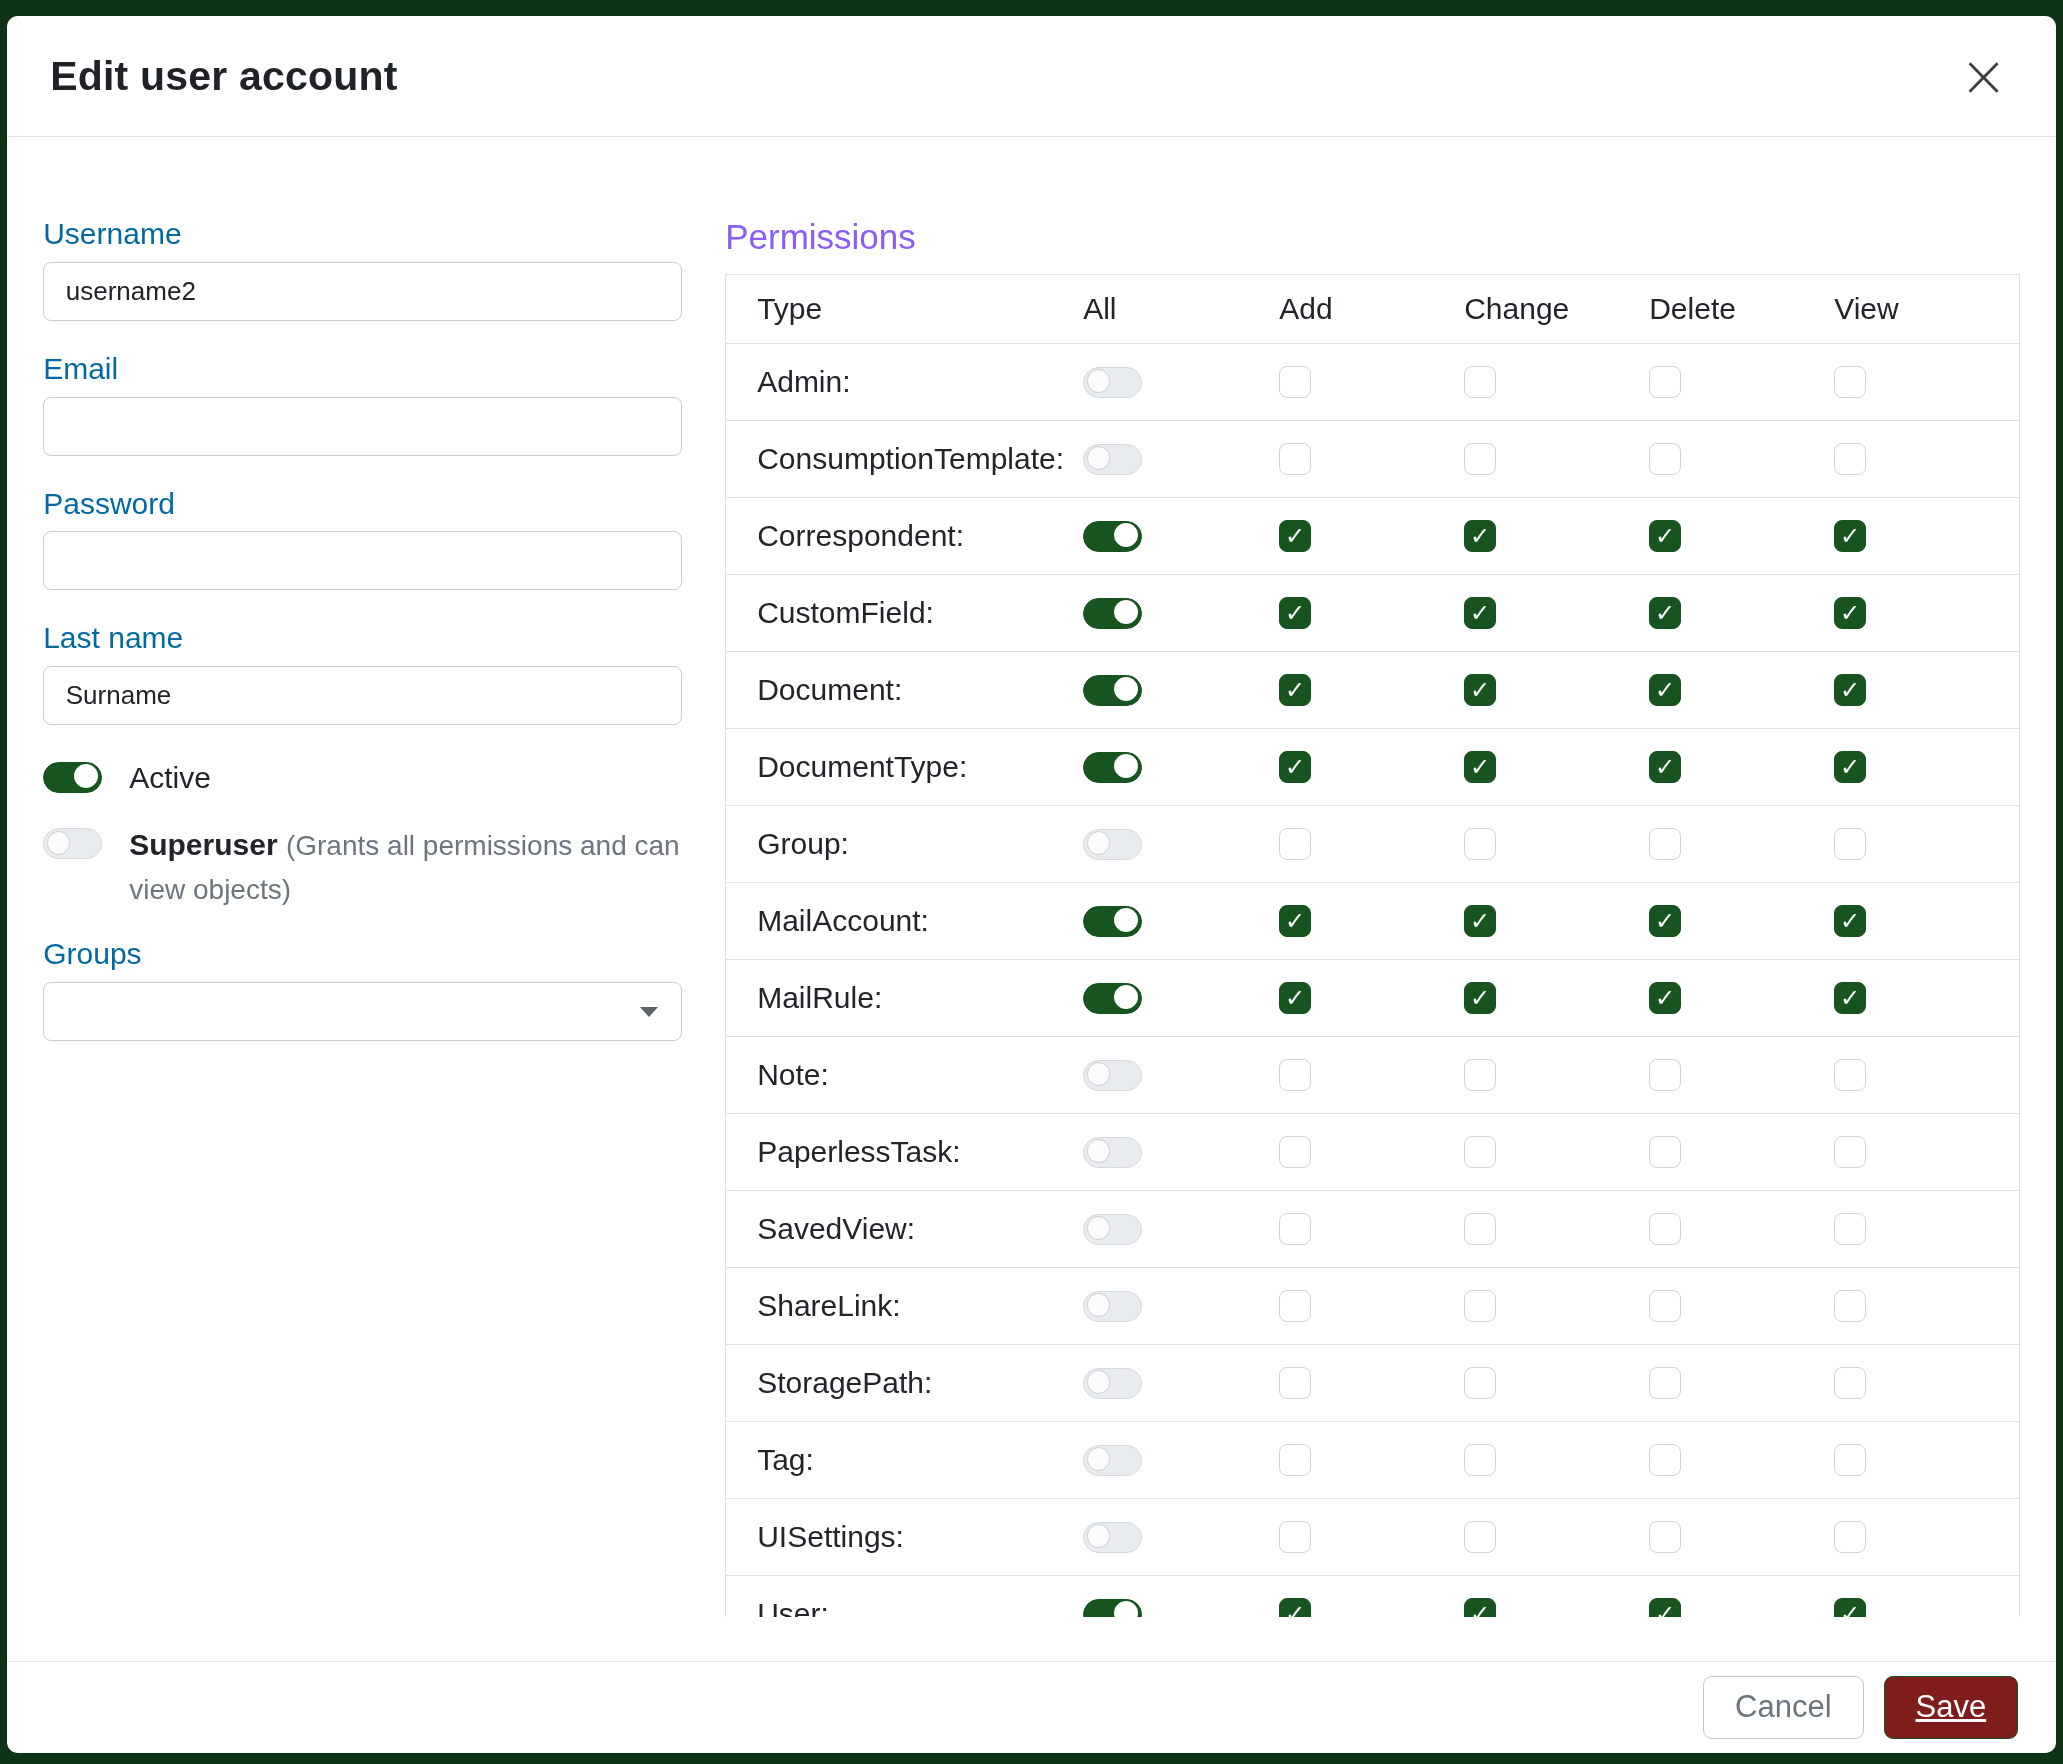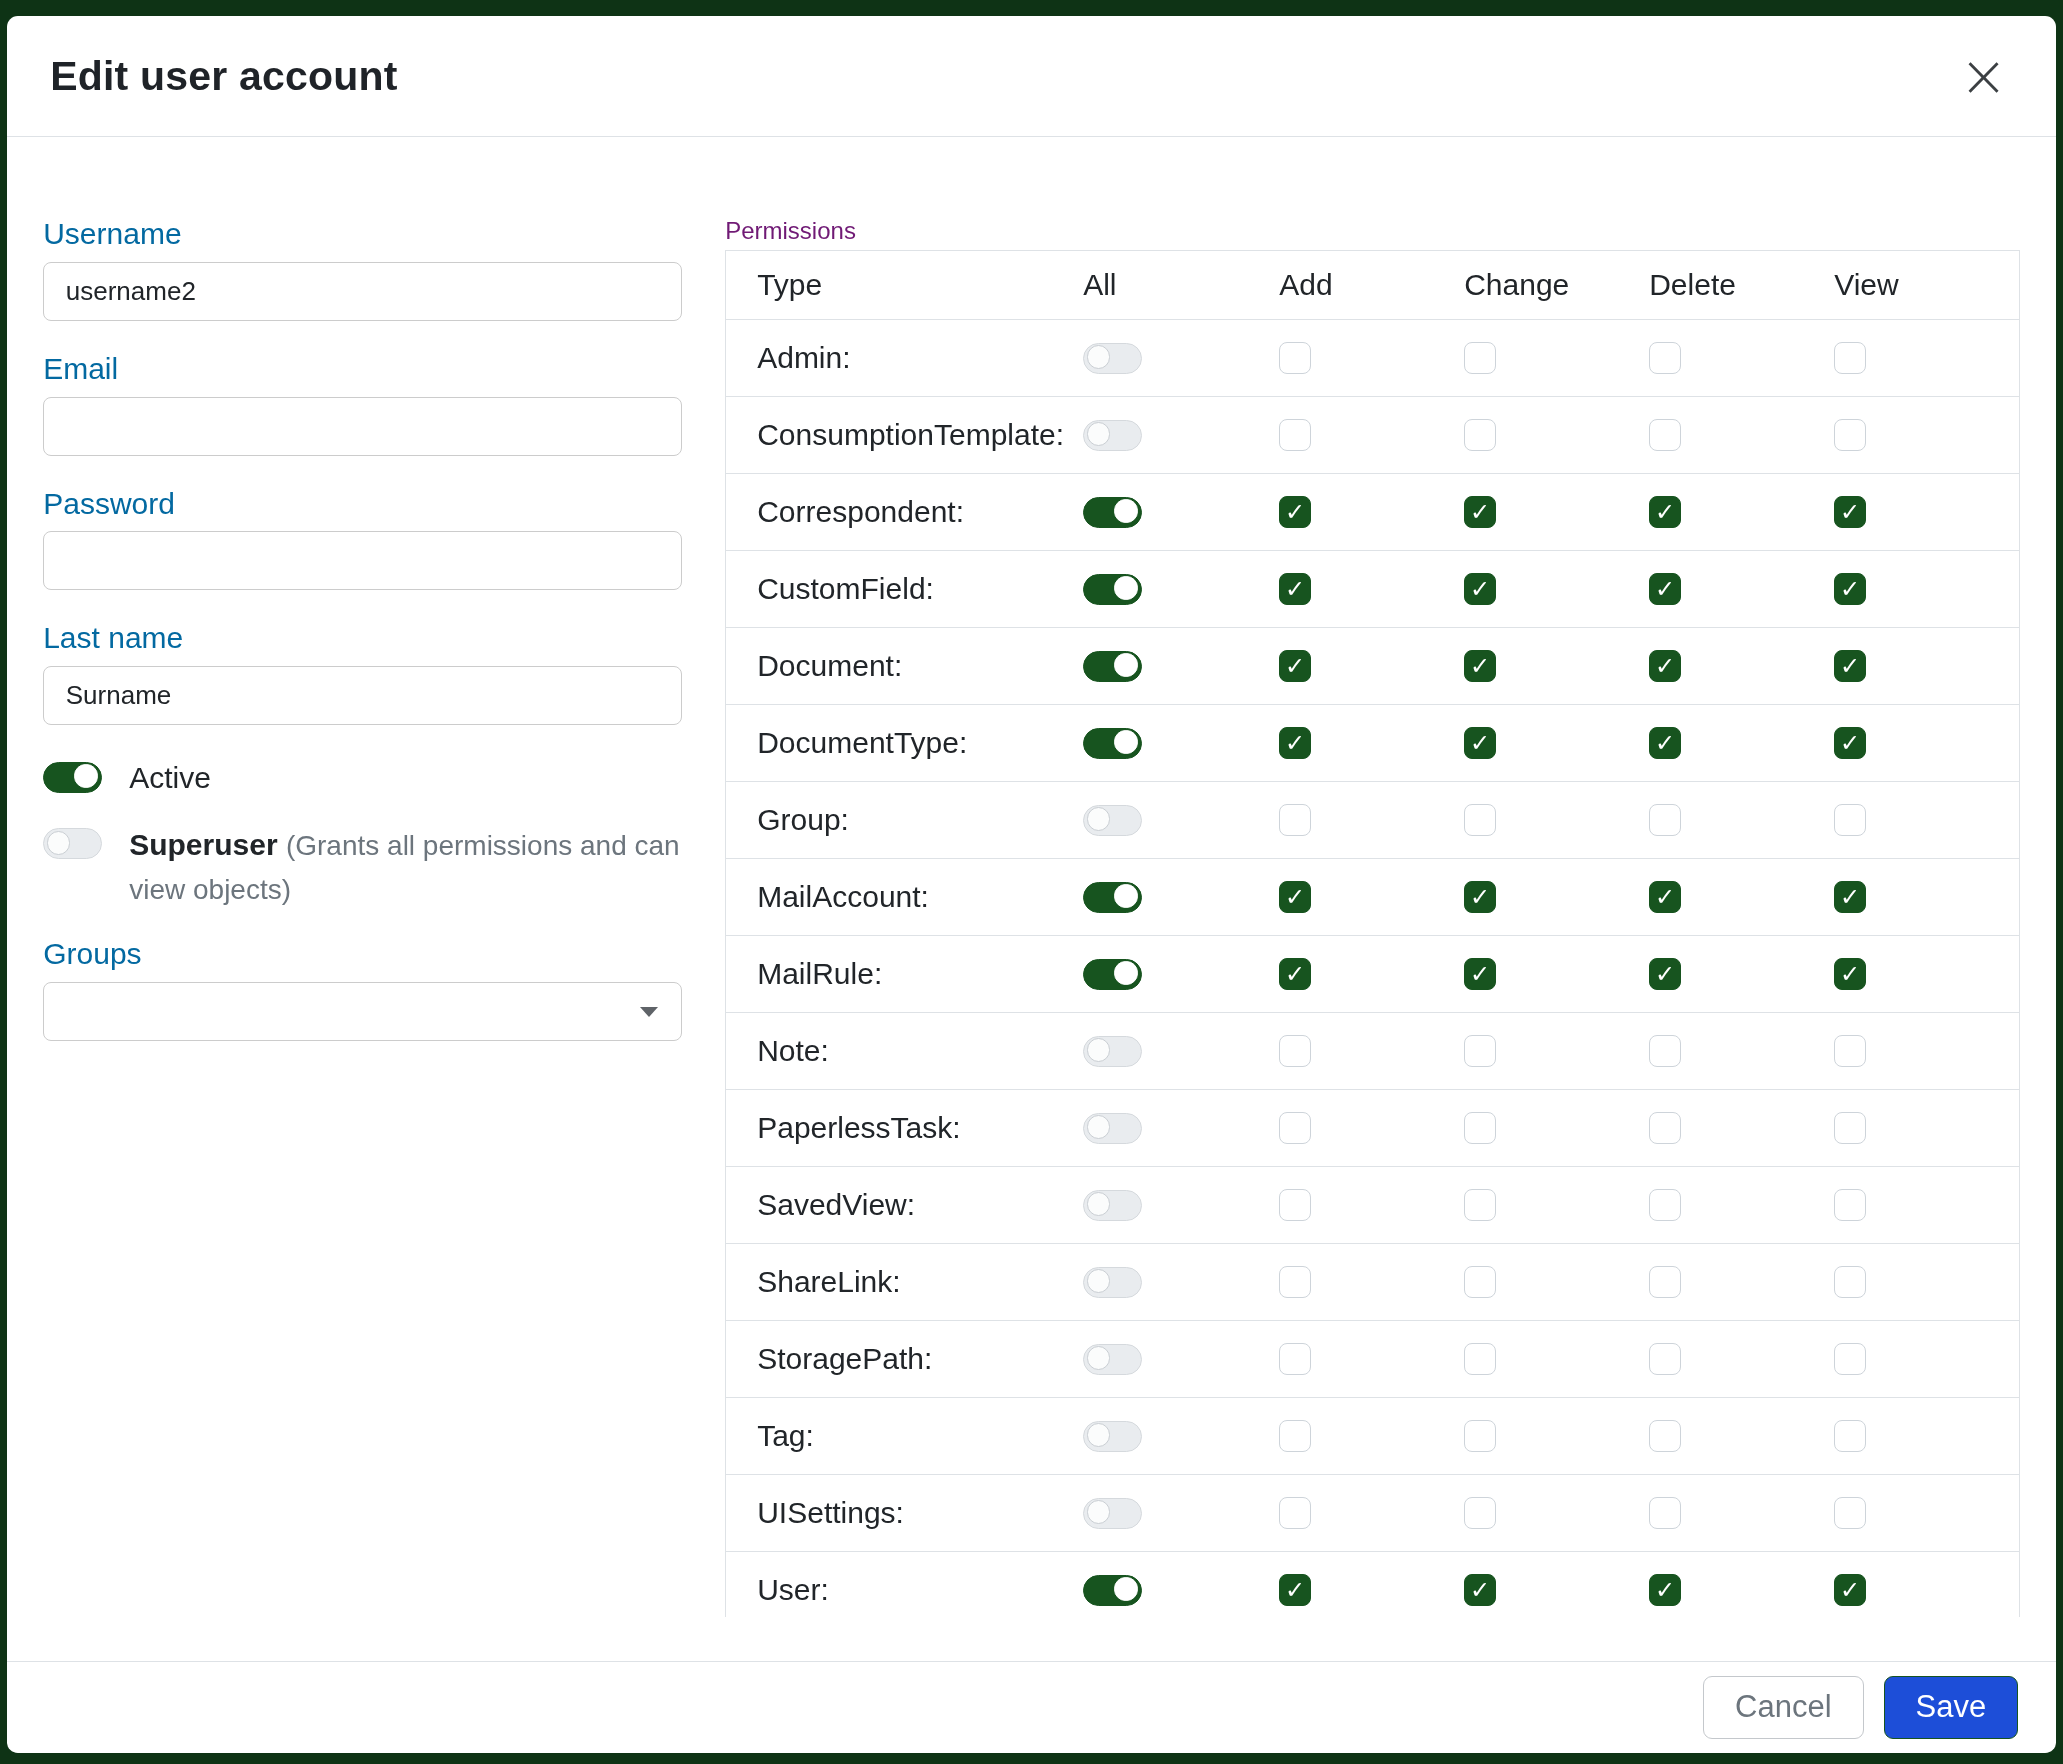--- a/index.html
+++ b/index.html
@@ -156,23 +156,23 @@
     position: absolute;
     right: 23.4px; top: 50%;
     margin-top: -4.5px;
     width: 0; height: 0;
     border-left: 9px solid transparent;
     border-right: 9px solid transparent;
     border-top: 10.8px solid #5f6368;
   }
   
   .perm-heading {
-    font-size: 24px;
-    margin-bottom: 5px;
-    color: #701a75;
+    font-size: 35px;
+    margin-bottom: 17px;
+    color: #8b5cf6;
   }
   .perm-table {
     border: 1.8px solid #dee2e6;
     width: 100%;
   }
   .perm-row, .perm-head {
     display: grid;
     grid-template-columns: 1fr 196px 185px 185px 185px 185px;
     align-items: center;
   }
@@ -203,23 +203,24 @@
     border-radius: 9px;
     cursor: pointer;
     font-family: "Liberation Sans", "DejaVu Sans", sans-serif;
   }
   .btn-cancel {
     background: #ffffff;
     color: #6c757d;
     border: 1.8px solid #c4c8cc;
   }
   .btn-save {
-    background: #1d4ed8;
+    background: #7f1d1d;
     color: #ffffff;
     border: 1.8px solid #17541f;
+    text-decoration: underline;
   }
 </style>
 </head>
 <body>
 
 <div class="modal">
 
   <div class="modal-header">
     <div class="modal-title">Edit user account</div>
     <button class="close-btn">×</button>

